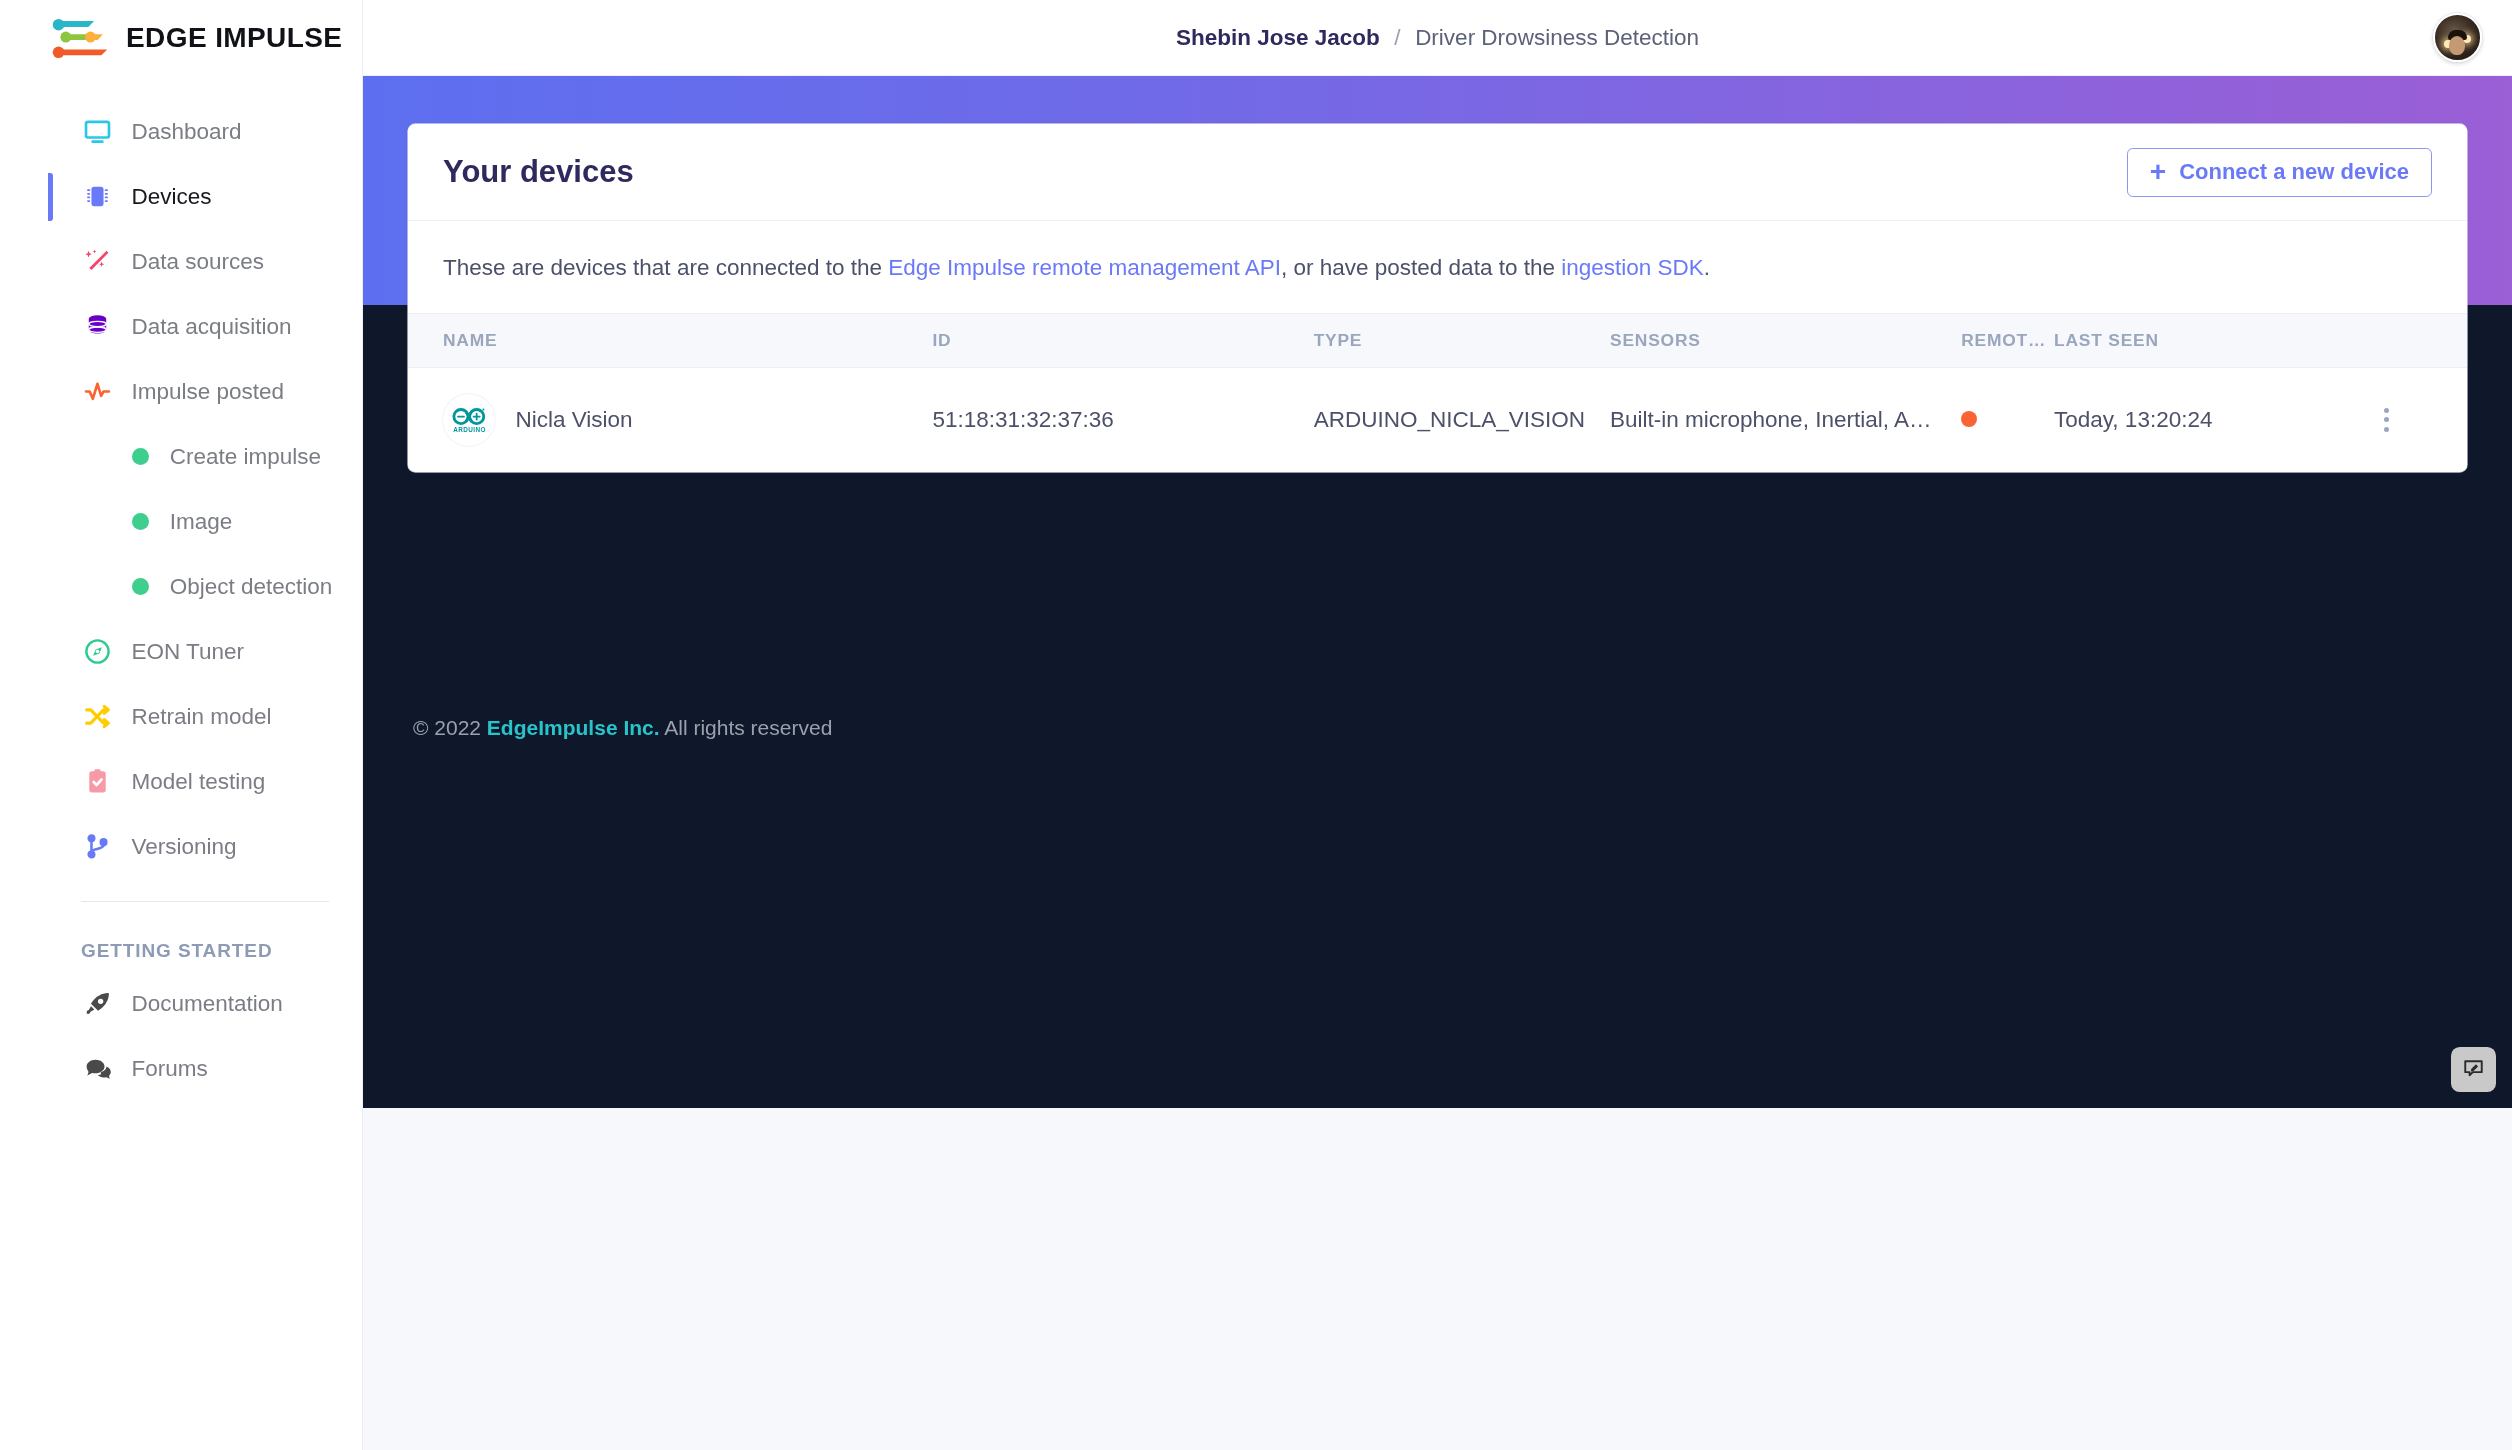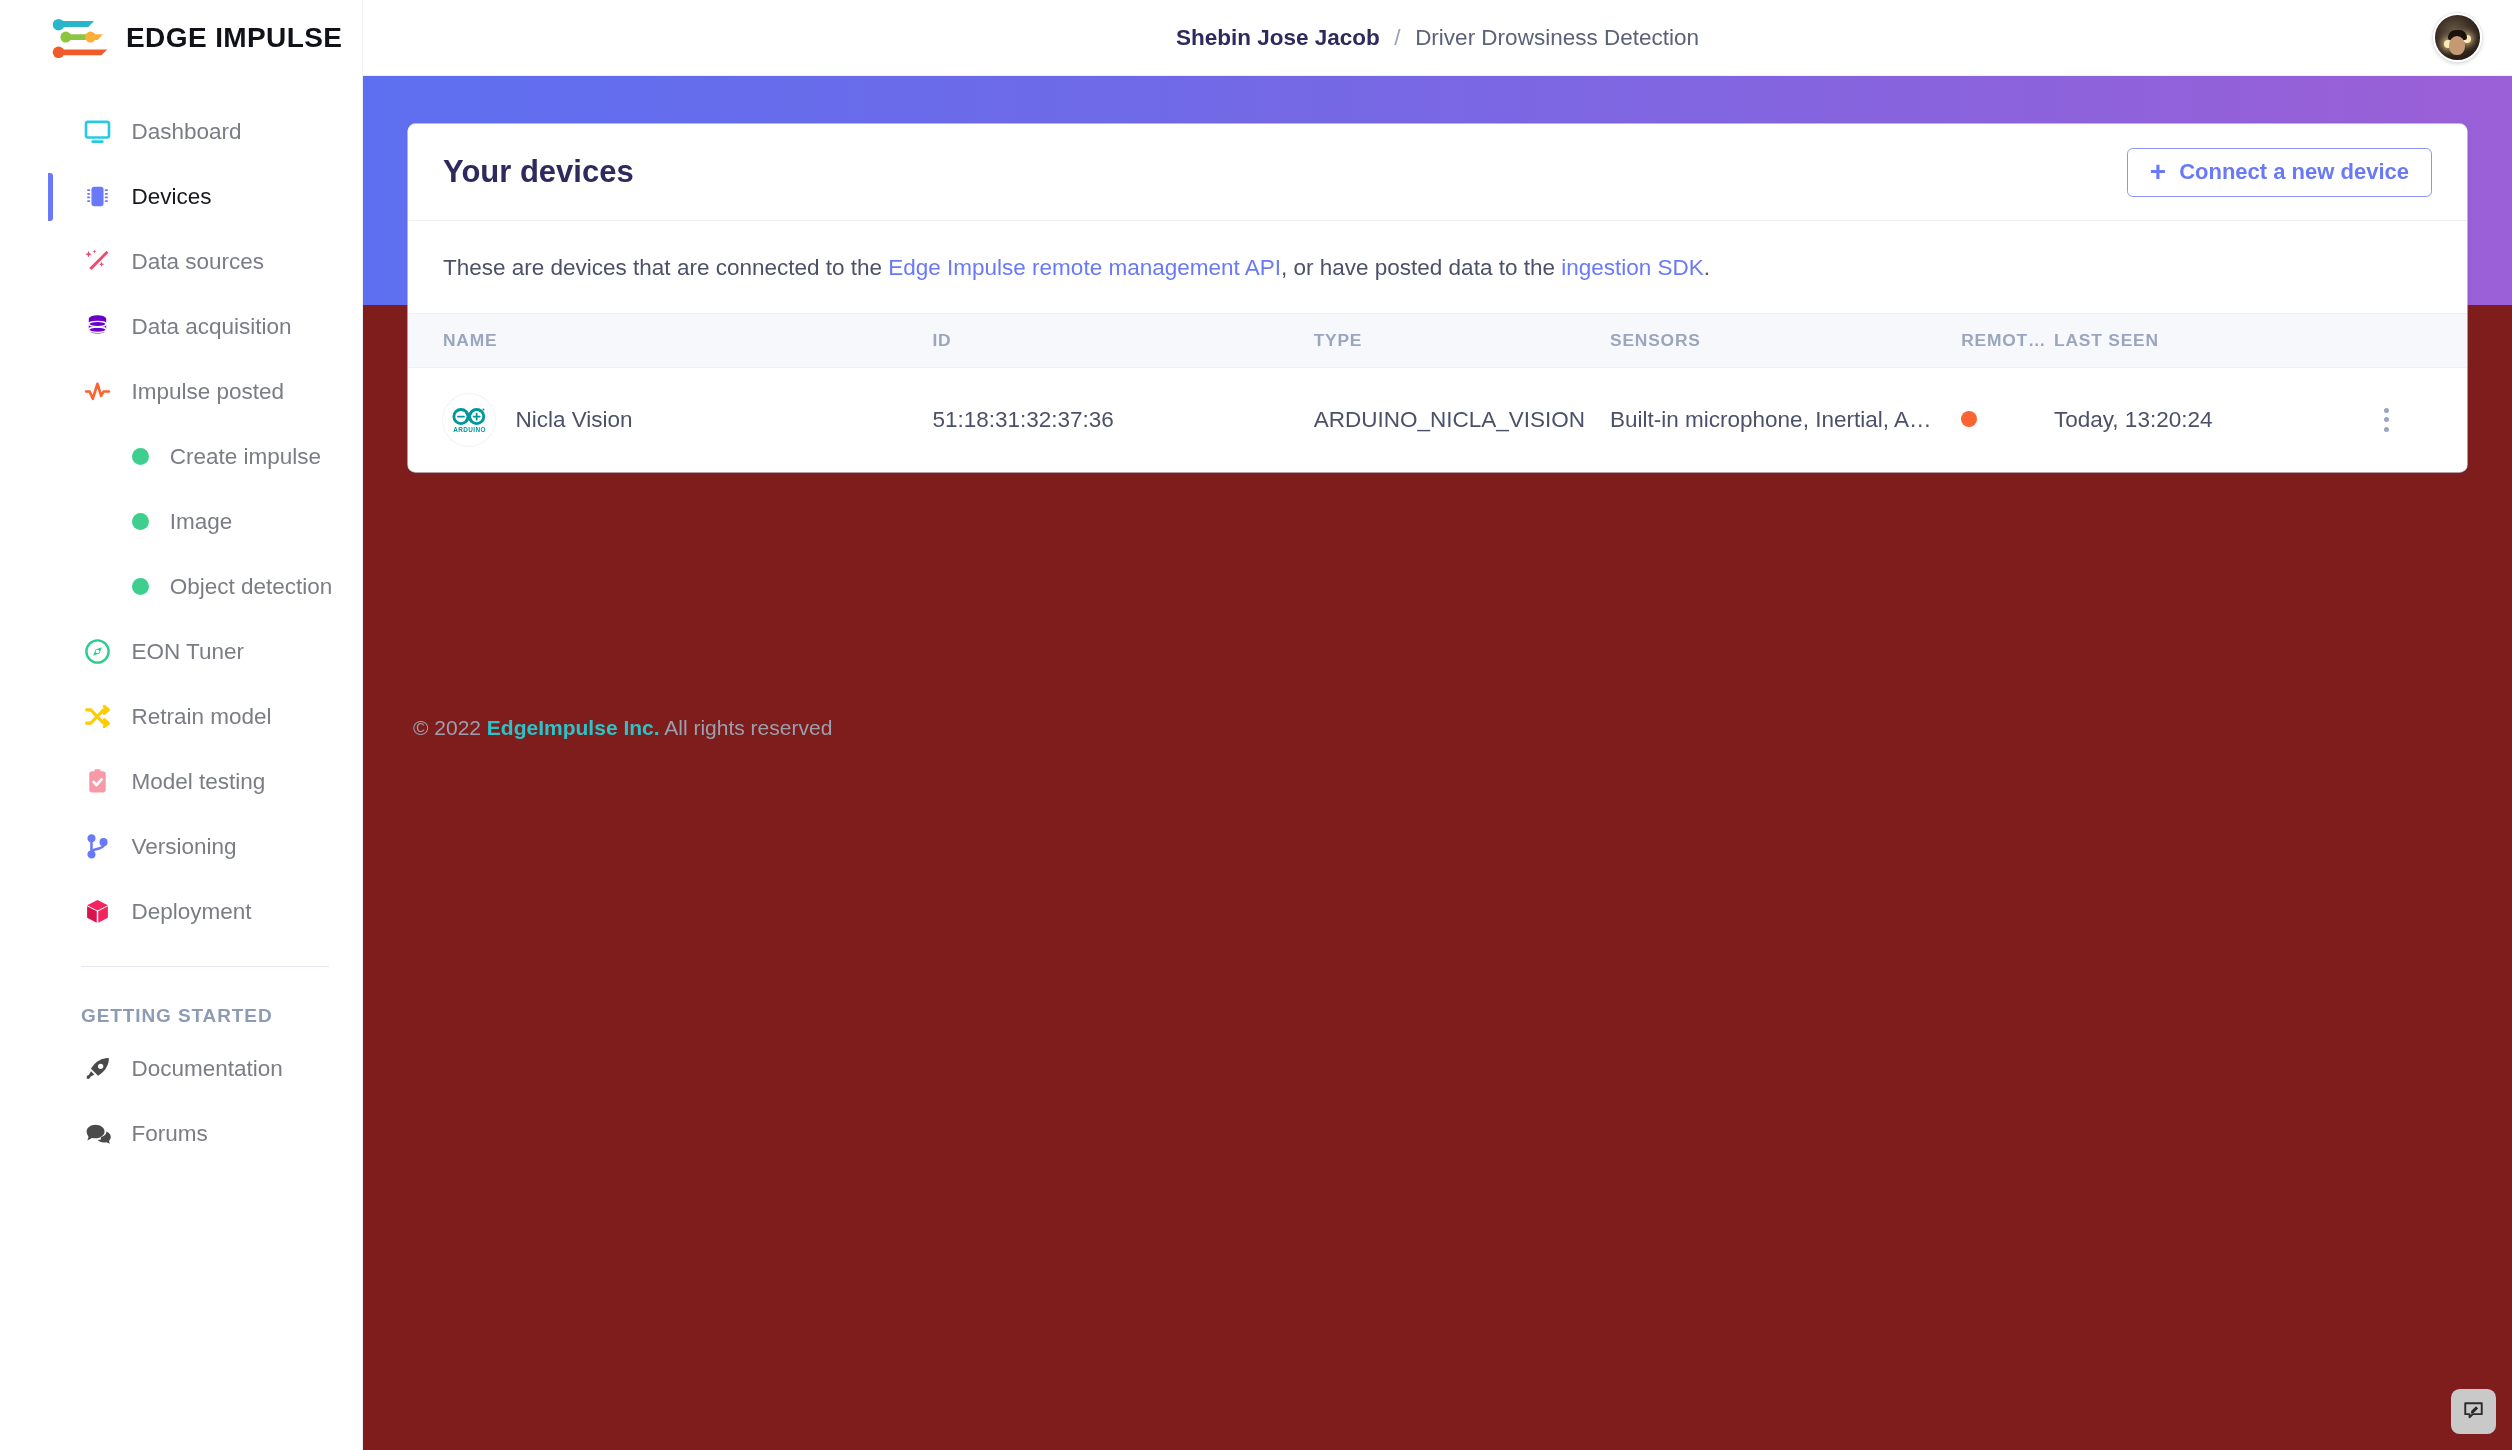--- a/index.html
+++ b/index.html
@@ -63,21 +63,21 @@
   .nav-divider {
     height: 0.7px; background: #e6e8ef;
     margin: 22px 33px 0 33px;
   }
   .nav-section-title {
     font-size: 19px; font-weight: 700; letter-spacing: 0.9px;
     color: #8d9bb5; padding: 38px 0 10.2px 33px;
   }
 
   
-  .main { flex: 1; position: relative; height: 1450px; background: #7f1d1d; }
+  .main { flex: 1; position: relative; height: 1108px; background: #0f172a; }
   .topbar {
     height: 76px; background: #ffffff;
     display: flex; align-items: center; justify-content: center;
     position: relative;
     border-bottom: 0.7px solid #eef0f6;
   }
   .breadcrumb { display: flex; align-items: center; font-size: 22.5px; }
   .bc-user { color: #2f2a5e; font-weight: 700; }
   .bc-sep { color: #9aa0b4; margin: 0 14.5px; }
   .bc-project { color: #5c617a; }
@@ -339,30 +339,20 @@
             <circle cx="7" cy="5.2" r="2.3" fill="#6979f8"></circle>
             <circle cx="7" cy="18.6" r="2.3" fill="#6979f8"></circle>
             <circle cx="17" cy="8.4" r="2.3" fill="#6979f8"></circle>
             <path d="M7 7.6 v8.6"></path>
             <path d="M17 10.8 c0 4 -10 2.4 -10 5.8"></path>
           </svg>
         </span>
         <span class="nav-label">Versioning</span>
       </div>
 
-      <div class="nav-item">
-        <span class="nav-icon">
-          <svg viewBox="0 0 24 24" width="29" height="29">
-            <path d="M12 2.4 L20.6 6.8 L12 11.2 L3.4 6.8 Z" fill="#f4245e"></path>
-            <path d="M3.4 7.6 L11.4 11.8 V21.4 L3.4 17.2 Z" fill="#d91350"></path>
-            <path d="M20.6 7.6 L12.6 11.8 V21.4 L20.6 17.2 Z" fill="#f4245e"></path>
-          </svg>
-        </span>
-        <span class="nav-label">Deployment</span>
-      </div>
 
       <div class="nav-divider"></div>
 
       <div class="nav-section-title">GETTING STARTED</div>
 
       <div class="nav-item">
         <span class="nav-icon">
           <svg viewBox="0 0 24 24" width="29" height="29">
             <path d="M21.4 2.6 C16.4 2.2 11 5.2 7.8 9.6 l-1.2 1.7 5.9 5.9 1.7-1.2 C18.6 12.8 21.6 7.4 21.4 2.6 Z" fill="#4a4a4a"></path>
             <circle cx="14.6" cy="9.4" r="2.2" fill="#ffffff"></circle>

